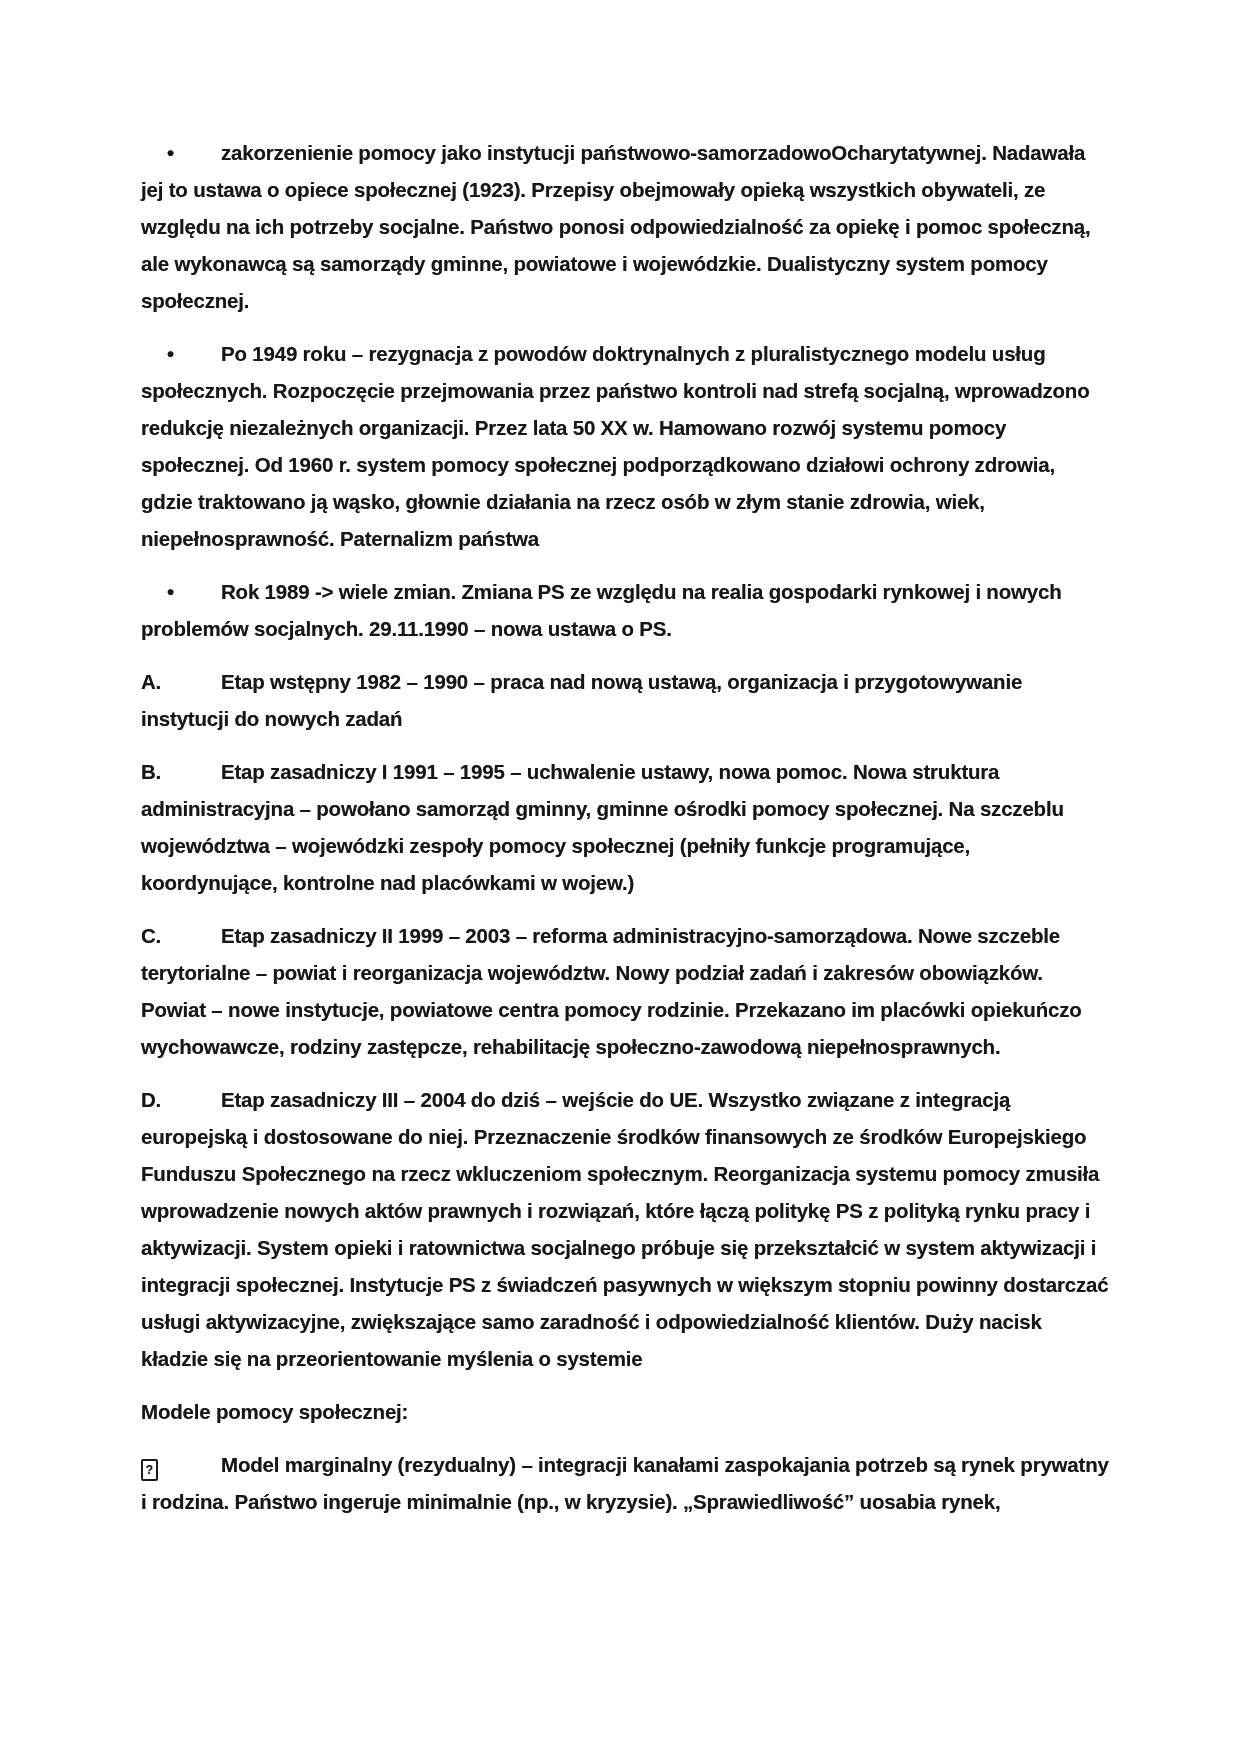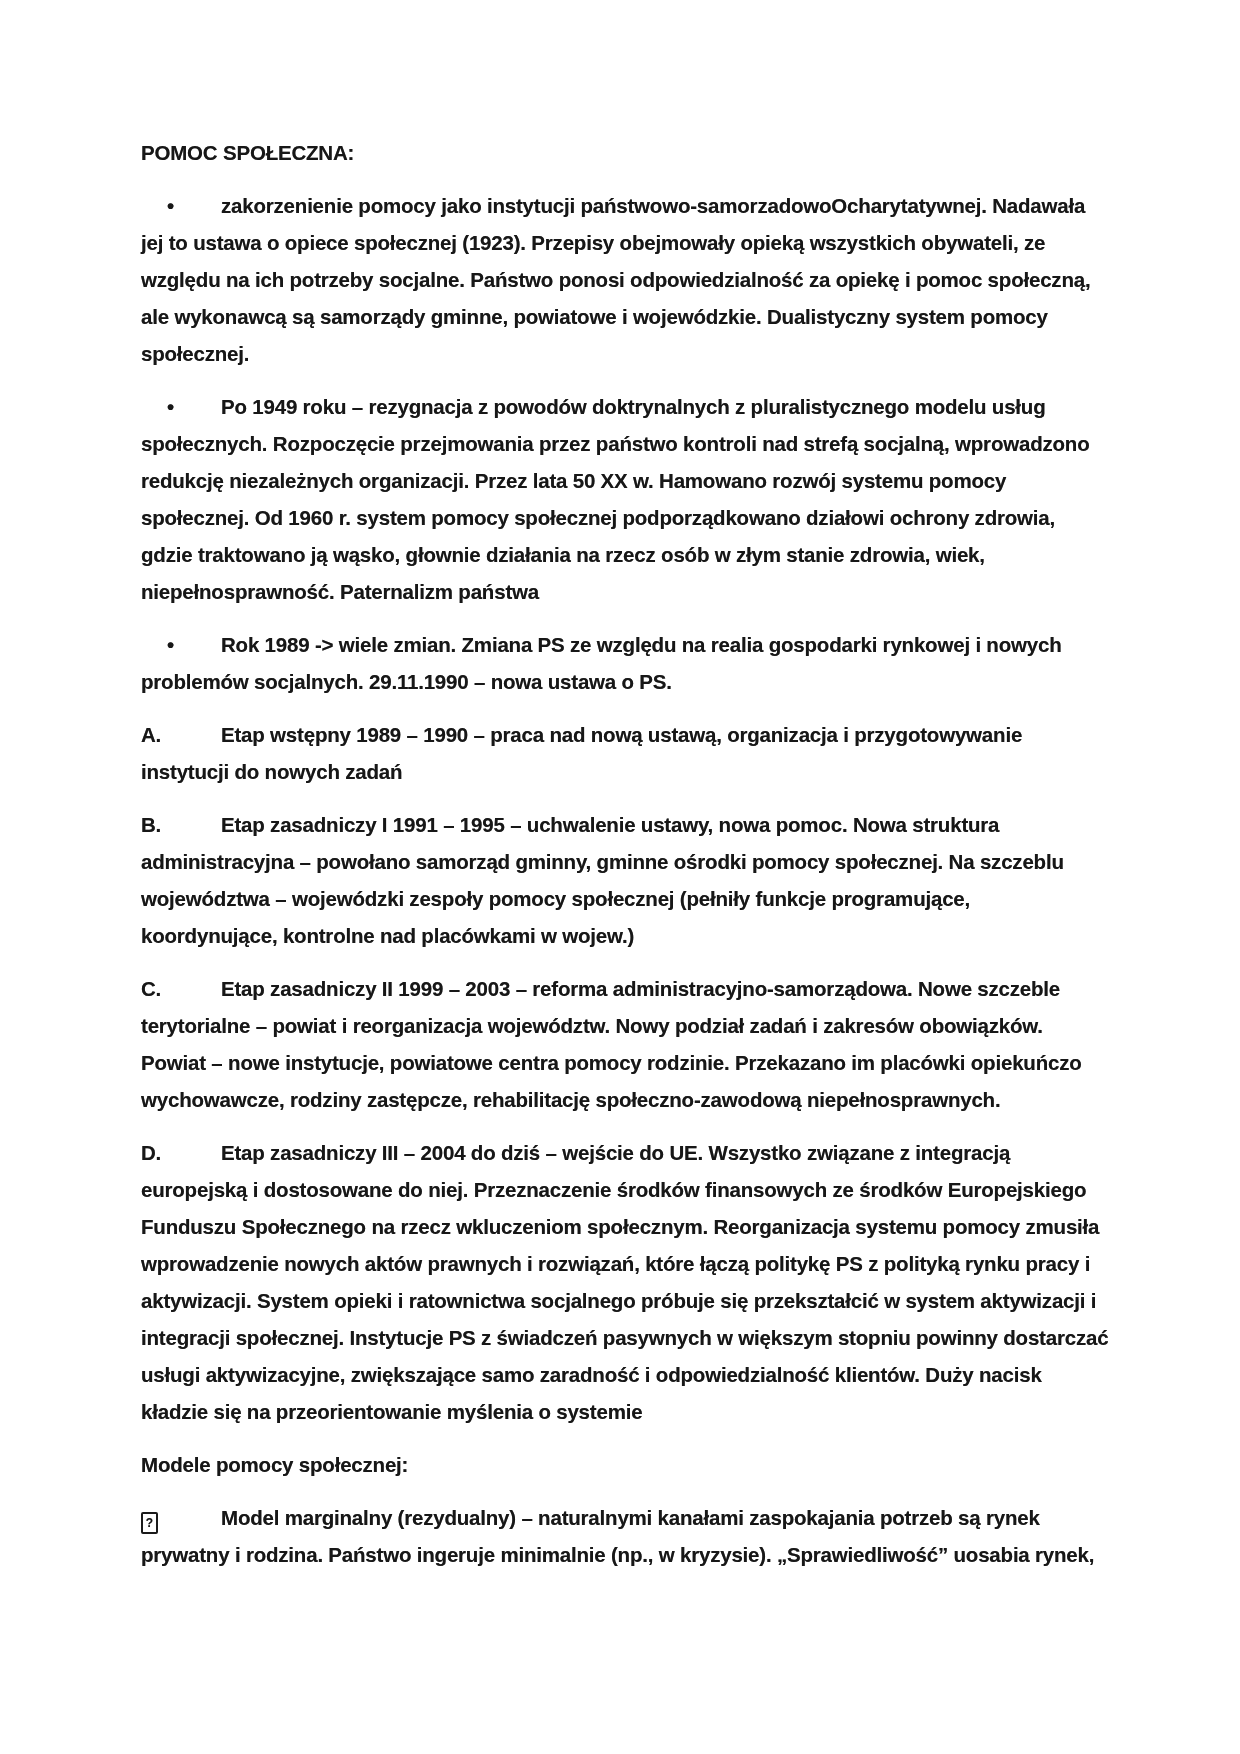--- a/index.html
+++ b/index.html
@@ -58,55 +58,52 @@
     letter-spacing: 0;
     vertical-align: -2px;
   }
   .body-text { }
 </style>
 </head>
 <body>
 
 <div class="page">
 
-  <p class="para">
-    <span class="body-text">POMOC SPOŁECZNA:</span>
-  </p>
 
 
   <p class="para">
     <span class="marker bullet">•</span><span class="body-text">zakorzenienie pomocy jako instytucji państwowo-samorzadowoOcharytatywnej. Nadawała jej to ustawa o opiece społecznej (1923). Przepisy obejmowały opieką wszystkich obywateli, ze względu na ich potrzeby socjalne. Państwo ponosi odpowiedzialność za opiekę i pomoc społeczną, ale wykonawcą są samorządy gminne, powiatowe i wojewódzkie. Dualistyczny system pomocy społecznej.</span>
   </p>
 
   <p class="para">
     <span class="marker bullet">•</span><span class="body-text">Po 1949 roku – rezygnacja z powodów doktrynalnych z pluralistycznego modelu usług społecznych. Rozpoczęcie przejmowania przez państwo kontroli nad strefą socjalną, wprowadzono redukcję niezależnych organizacji. Przez lata 50 XX w. Hamowano rozwój systemu pomocy społecznej. Od 1960 r. system pomocy społecznej podporządkowano działowi ochrony zdrowia, gdzie traktowano ją wąsko, głownie działania na rzecz osób w złym stanie zdrowia, wiek, niepełnosprawność. Paternalizm państwa</span>
   </p>
 
   <p class="para">
     <span class="marker bullet">•</span><span class="body-text">Rok 1989 -&gt; wiele zmian. Zmiana PS ze względu na realia gospodarki rynkowej i nowych problemów socjalnych. 29.11.1990 – nowa ustawa o PS.</span>
   </p>
 
 
   <p class="para">
-    <span class="marker">A.</span><span class="body-text">Etap wstępny 1989 – 1990 – praca nad nową ustawą, organizacja i przygotowywanie instytucji do nowych zadań</span>
+    <span class="marker">A.</span><span class="body-text">Etap wstępny 1982 – 1990 – praca nad nową ustawą, organizacja i przygotowywanie instytucji do nowych zadań</span>
   </p>
 
   <p class="para">
     <span class="marker">B.</span><span class="body-text">Etap zasadniczy I 1991 – 1995 – uchwalenie ustawy, nowa pomoc. Nowa struktura administracyjna – powołano samorząd gminny, gminne ośrodki pomocy społecznej. Na szczeblu województwa – wojewódzki zespoły pomocy społecznej (pełniły funkcje programujące, koordynujące, kontrolne nad placówkami w wojew.)</span>
   </p>
 
   <p class="para">
     <span class="marker">C.</span><span class="body-text">Etap zasadniczy II 1999 – 2003 – reforma administracyjno-samorządowa. Nowe szczeble terytorialne – powiat i reorganizacja województw. Nowy podział zadań i zakresów obowiązków. Powiat – nowe instytucje, powiatowe centra pomocy rodzinie.  Przekazano im placówki opiekuńczo wychowawcze, rodziny zastępcze, rehabilitację społeczno-zawodową niepełnosprawnych.</span>
   </p>
 
   <p class="para">
     <span class="marker">D.</span><span class="body-text">Etap zasadniczy III – 2004 do dziś – wejście do UE. Wszystko związane z integracją europejską i dostosowane do niej. Przeznaczenie środków finansowych ze środków Europejskiego Funduszu Społecznego na rzecz wkluczeniom społecznym. Reorganizacja systemu pomocy zmusiła wprowadzenie nowych aktów prawnych i rozwiązań, które łączą politykę PS z polityką rynku pracy i aktywizacji. System opieki i ratownictwa socjalnego próbuje się przekształcić w system aktywizacji i integracji społecznej. Instytucje PS z świadczeń pasywnych w większym stopniu powinny dostarczać usługi aktywizacyjne, zwiększające samo zaradność i odpowiedzialność klientów. Duży nacisk kładzie się na przeorientowanie myślenia o systemie</span>
   </p>
 
   <p class="para">
     <span class="body-text">Modele pomocy społecznej:</span>
   </p>
 
   <p class="para">
-    <span class="marker"><span class="tofu-box">?</span></span><span class="body-text">Model marginalny (rezydualny) – naturalnymi kanałami zaspokajania potrzeb są rynek prywatny i rodzina. Państwo ingeruje minimalnie (np., w kryzysie). „Sprawiedliwość” uosabia rynek,</span>
+    <span class="marker"><span class="tofu-box">?</span></span><span class="body-text">Model marginalny (rezydualny) – integracji kanałami zaspokajania potrzeb są rynek prywatny i rodzina. Państwo ingeruje minimalnie (np., w kryzysie). „Sprawiedliwość” uosabia rynek,</span>
   </p>
 
 </div>
 
 </body></html>

